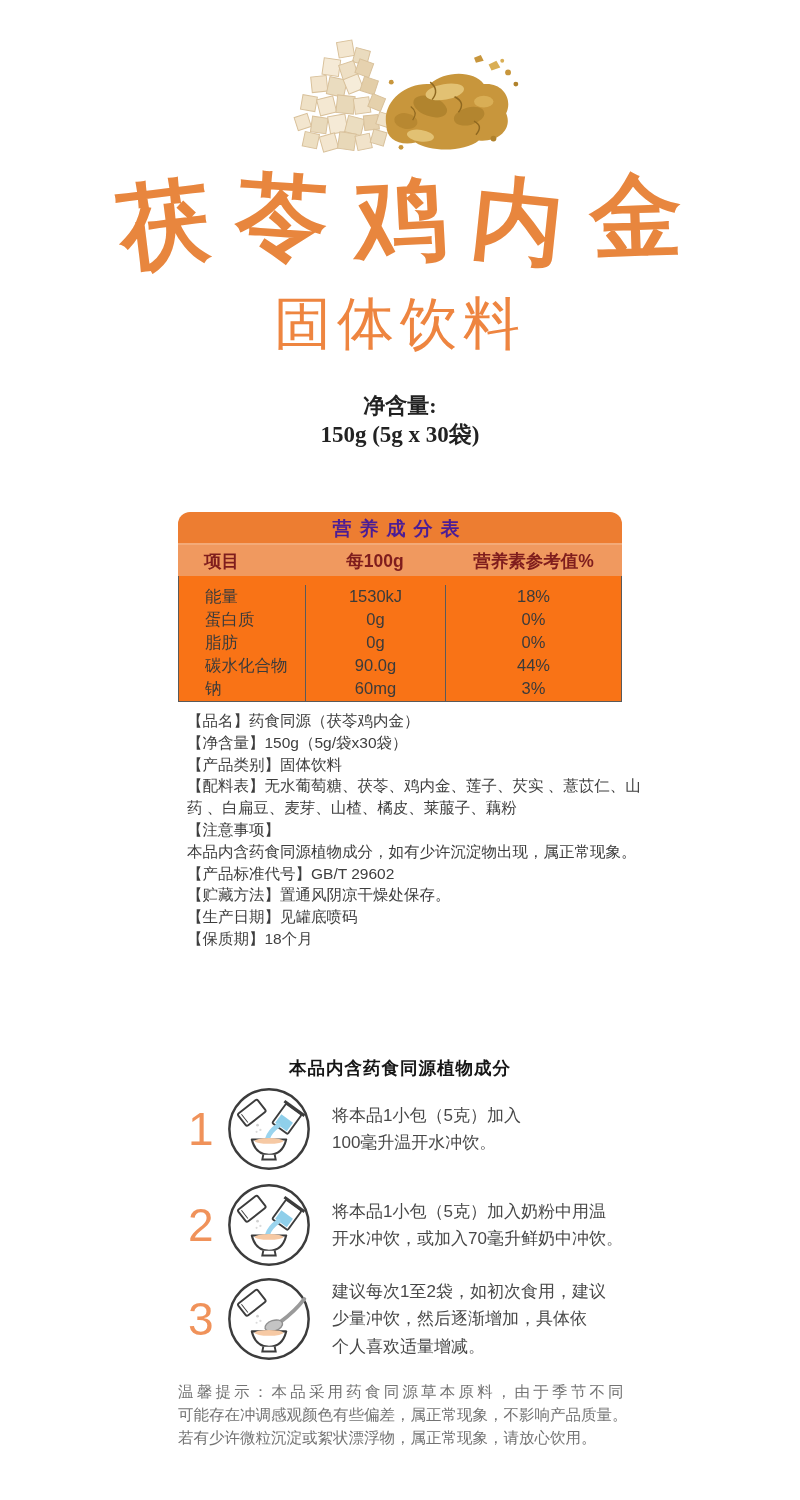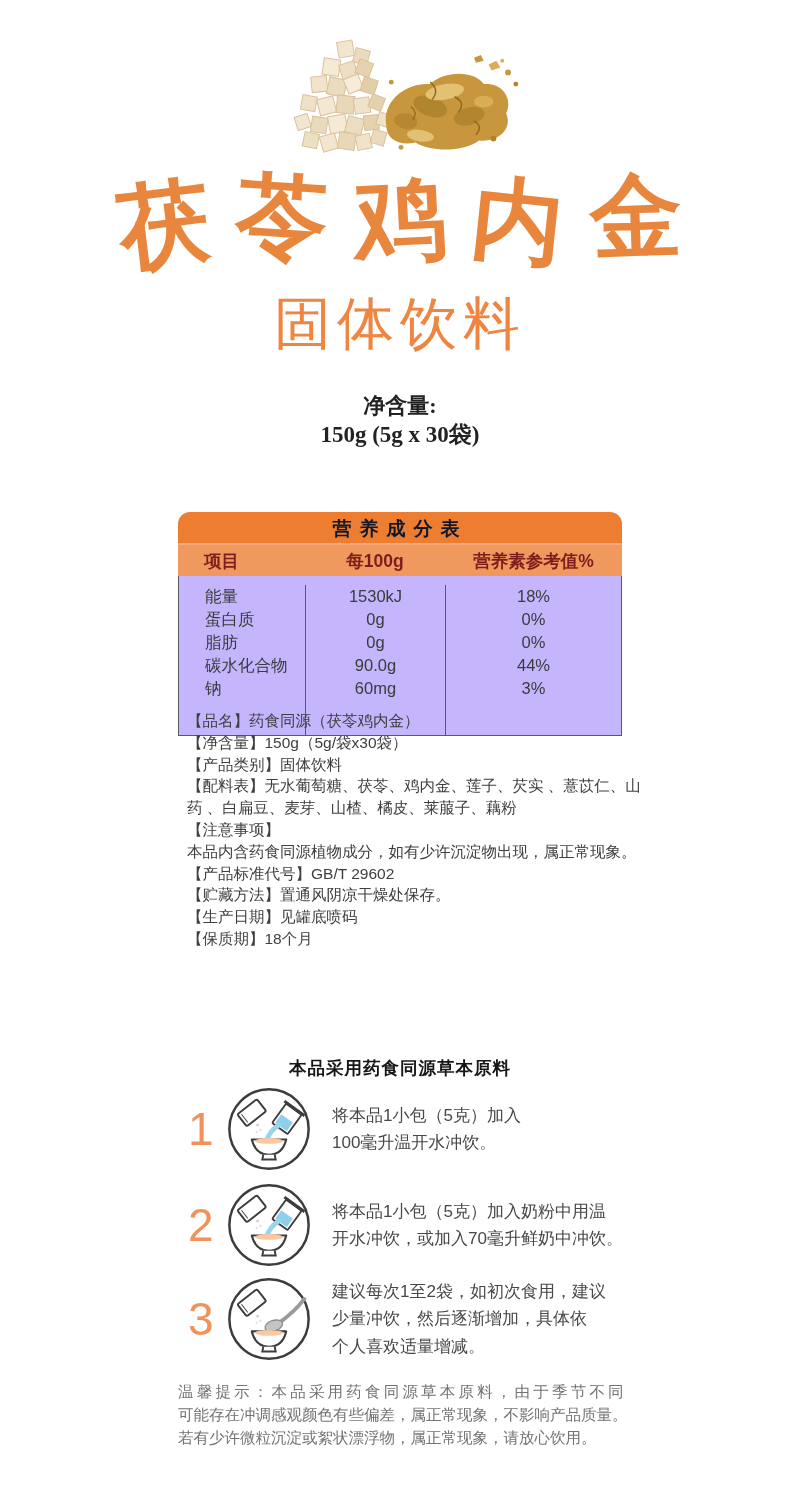--- a/index.html
+++ b/index.html
@@ -23,30 +23,30 @@
   .subtitle{position:absolute;left:0;top:286px;width:800px;text-align:center;
             color:#EE8540;font-size:57px;font-weight:500;letter-spacing:6px;}
 
   .netweight{position:absolute;left:0;top:391px;width:800px;text-align:center;
              font-family:"Liberation Serif","DejaVu Serif",serif;font-weight:bold;color:#222;}
   .nw-label{font-size:22px;line-height:29px;}
   .nw-value{font-size:23px;line-height:29px;}
 
   
   .nutri{position:absolute;left:178px;top:512px;width:444px;}
-  .nutri-title{height:33px;background:#ED7D31;border-radius:12px 12px 0 0;color:#0f172a;
+  .nutri-title{height:33px;background:#ED7D31;border-radius:12px 12px 0 0;color:#4c1d95;
                text-align:center;line-height:33px;font-size:19px;font-weight:bold;letter-spacing:8px;
                border-bottom:2px solid rgba(255,255,255,.35);box-sizing:border-box;}
   .nutri-head{display:flex;height:31px;background:#F0995F;color:#7f1d1d;font-weight:bold;
               align-items:center;font-size:17.5px;}
   .nh1{width:127px;padding-left:26px;box-sizing:border-box;}
   .nh2{width:140px;text-align:center;}
   .nh3{flex:1;text-align:center;}
-  .nutri-body{display:flex;height:160px;border:1px solid #5a5a5a;border-top:none;
-              background:#c4b5fd;box-sizing:border-box;padding-top:9px;}
+  .nutri-body{display:flex;height:126px;border:1px solid #5a5a5a;border-top:none;
+              background:#f97316;box-sizing:border-box;padding-top:9px;}
   .ncol{box-sizing:border-box;}
   .ncol1{width:127px;border-right:1px solid #5a5a5a;}
   .ncol2{width:140px;border-right:1px solid #5a5a5a;}
   .ncol3{flex:1;}
   .ncell{height:23px;line-height:23px;font-size:16.5px;color:#3b3b3b;}
   .ncol1 .ncell{padding-left:26px;}
   .ncol2 .ncell,.ncol3 .ncell{text-align:center;}
 
   
   .info{position:absolute;left:187px;top:710px;width:458px;}
@@ -177,21 +177,21 @@
     <p>【产品类别】固体饮料</p>
     <p>【配料表】无水葡萄糖、茯苓、鸡内金、莲子、芡实 、薏苡仁、山药 、白扁豆、麦芽、山楂、橘皮、莱菔子、藕粉</p>
     <p>【注意事项】</p>
     <p>本品内含药食同源植物成分，如有少许沉淀物出现，属正常现象。</p>
     <p>【产品标准代号】GB/T 29602</p>
     <p>【贮藏方法】置通风阴凉干燥处保存。</p>
     <p>【生产日期】见罐底喷码</p>
     <p>【保质期】18个月</p>
   </div>
 
-  <div class="usage-heading">本品采用药食同源草本原料</div>
+  <div class="usage-heading">本品内含药食同源植物成分</div>
 
   <div class="step s1">
     <span class="step-num">1</span>
     <svg class="step-icon" viewBox="0 0 90 90" xmlns="http://www.w3.org/2000/svg">
       <circle cx="45" cy="45" r="41.5" fill="#fff" stroke="#3c3c3c" stroke-width="2.6"></circle>
       <g transform="rotate(-38 27 28)">
         <rect x="14" y="20" width="26" height="16" rx="2" fill="#fff" stroke="#3c3c3c" stroke-width="2"></rect>
         <line x1="17.5" y1="22.5" x2="17.5" y2="33.5" stroke="#3c3c3c" stroke-width="1"></line>
       </g>
       <circle cx="33" cy="41" r="1.4" fill="#cfcfcf"></circle>

